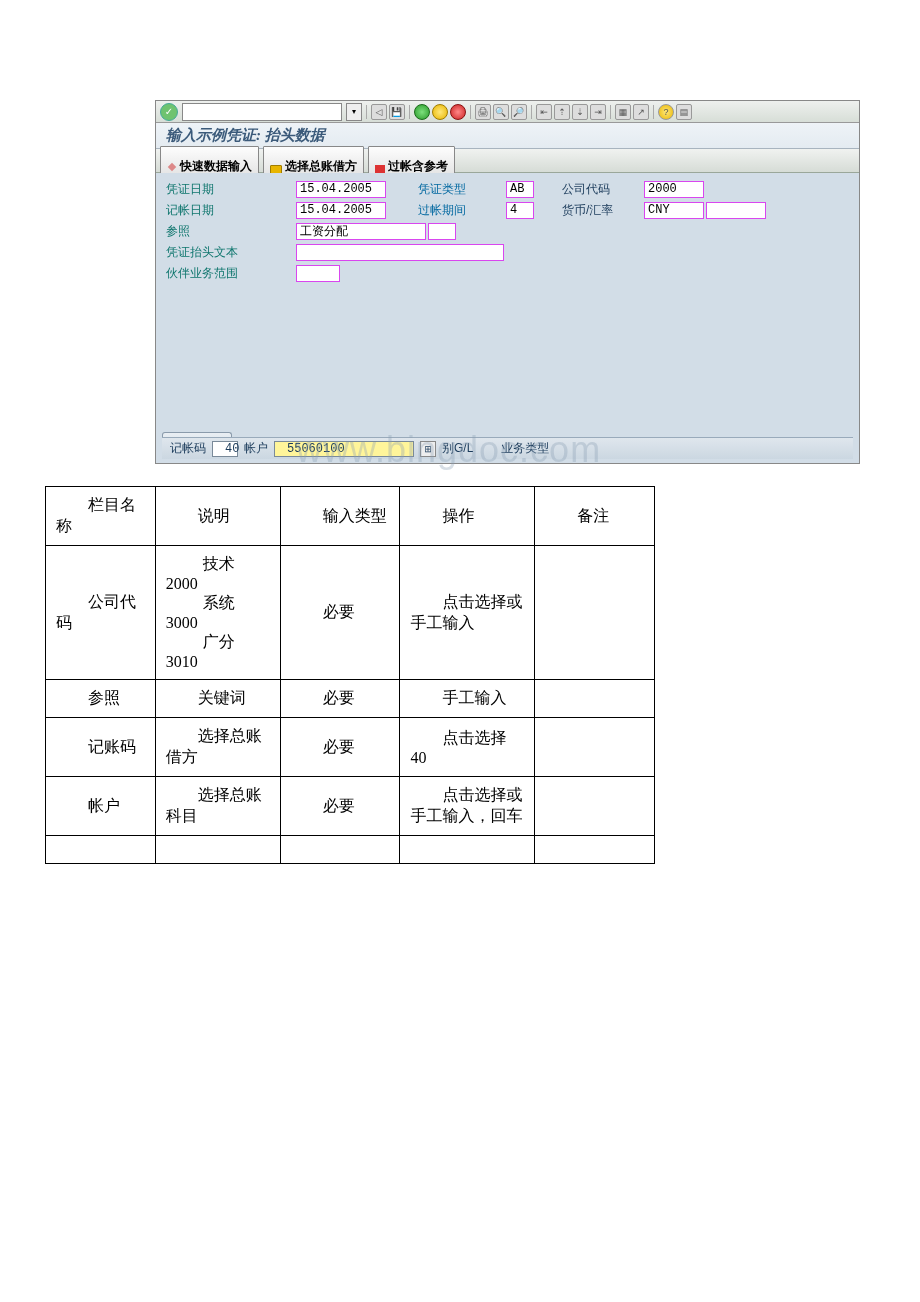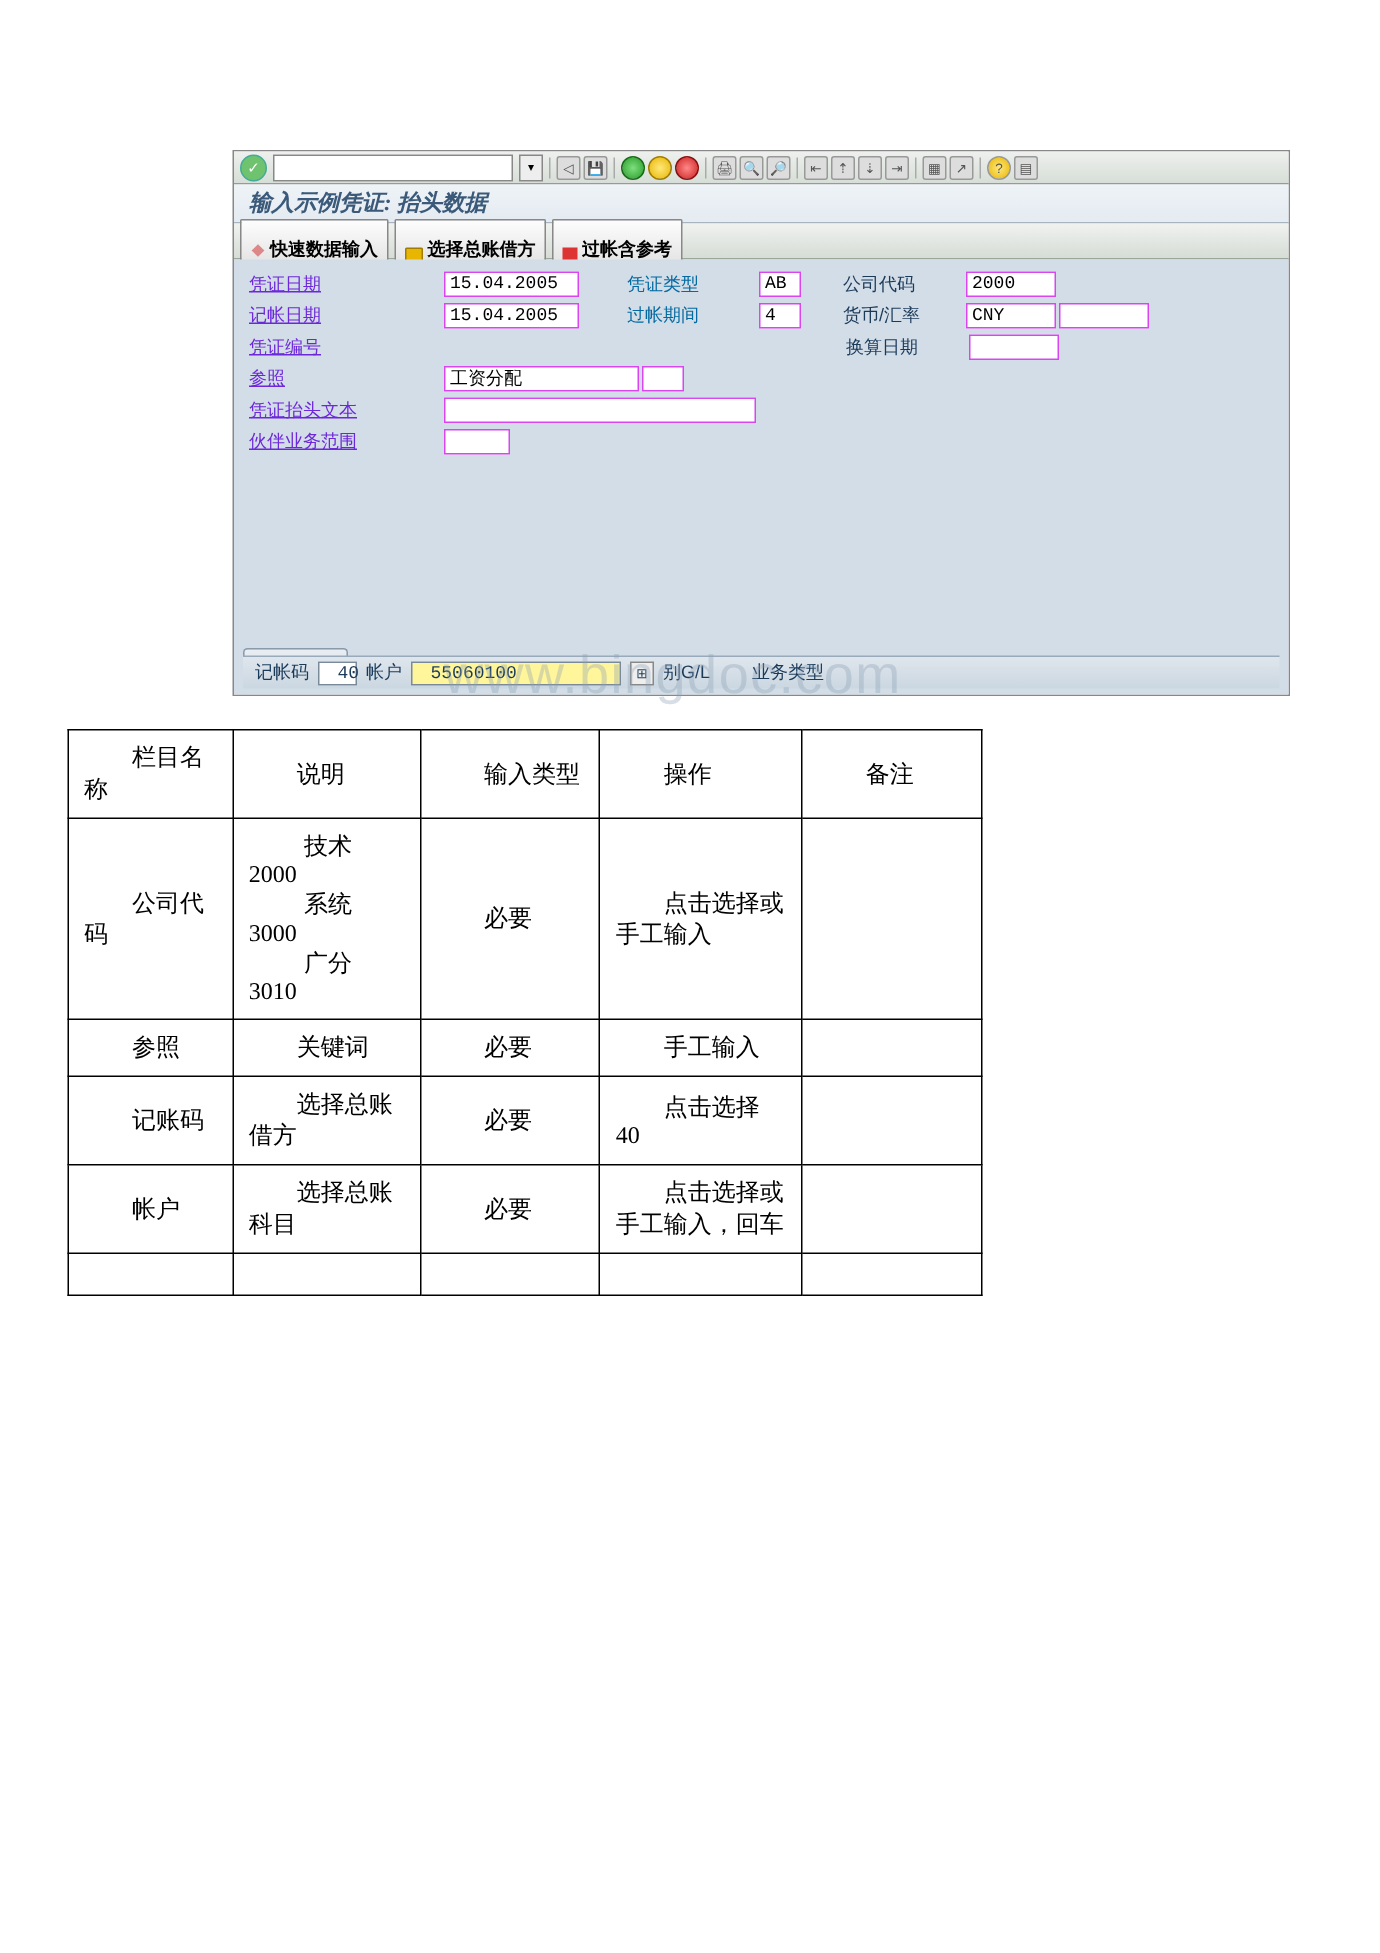--- a/index.html
+++ b/index.html
@@ -27,21 +27,21 @@
   
   .sap-toolbar-2 { height: 24px; background: linear-gradient(#f0f2f0,#d6dcd6); border-bottom:1px solid #9aa79a; display:flex; align-items:center; padding:0 4px; gap:4px;}
   .tb2-btn { height:30px; border:1px solid #888; background:linear-gradient(#fdfdfd,#e4e4e4); padding:0 6px; display:inline-flex; align-items:flex-end; gap:3px; font-size:12px; border-radius:1px;font-weight:bold;}
   .ico-pencil::before{content:""; width:10px;height:10px; background:#d88; display:inline-block; transform:rotate(45deg) scale(.6);}
   .ico-folder{width:12px;height:10px; background:#e8b500; border:1px solid #a07c00; display:inline-block; border-radius:1px;}
   .ico-redflag{width:10px;height:10px;background:#d33;display:inline-block;}
   
   
   .sap-form { background: #d2dde7; padding: 6px 10px; min-height: 290px; position:relative; }
   .form-row { display: flex; align-items: center; height: 20px; margin-bottom: 1px; }
-  .fld-label { width: 130px; font-size: 12px; color: #6d28d9; text-decoration: underline; }
+  .fld-label { width: 130px; font-size: 12px; color: #0f766e; }
   .fld-input { height: 17px; background: #fff; border: 1px solid #d946ef; padding: 0 3px; font-size: 12px; font-family: "Courier New", monospace; display:inline-flex; align-items:center;}
   .fld-input.w90 { width: 90px; }
   .fld-input.w45 { width: 44px; }
   .fld-input.w30 { width: 28px; }
   .fld-input.w130 { width: 130px; }
   .fld-input.w60 { width: 60px; }
   .col2-label { width: 88px; font-size:12px; color:#0369a1; margin-left: 32px;}
   .col3-label { width: 82px; font-size:12px; color:#1a3a5a; margin-left: 28px;}
   
   
@@ -132,28 +132,20 @@
       <div class="form-row">
         <span class="fld-label">记帐日期</span>
         <span class="fld-input w90">15.04.2005</span>
         <span class="col2-label">过帐期间</span>
         <span class="fld-input w30">4</span>
         <span class="col3-label">货币/汇率</span>
         <span class="fld-input w60">CNY</span>
         <span class="fld-input w60" style="margin-left:2px;"></span>
       </div>
 
-      <div class="form-row">
-        <span class="fld-label">凭证编号</span>
-        <span style="width:90px"></span>
-        <span class="col2-label"></span>
-        <span style="width:30px"></span>
-        <span class="col3-label">换算日期</span>
-        <span class="fld-input w60"></span>
-      </div>
 
       <div class="form-row">
         <span class="fld-label">参照</span>
         <span class="fld-input w130">工资分配</span>
         <span class="fld-input w30" style="margin-left:2px;"></span>
       </div>
 
       <div class="form-row">
         <span class="fld-label">凭证抬头文本</span>
         <span class="fld-input" style="width:208px"></span>

